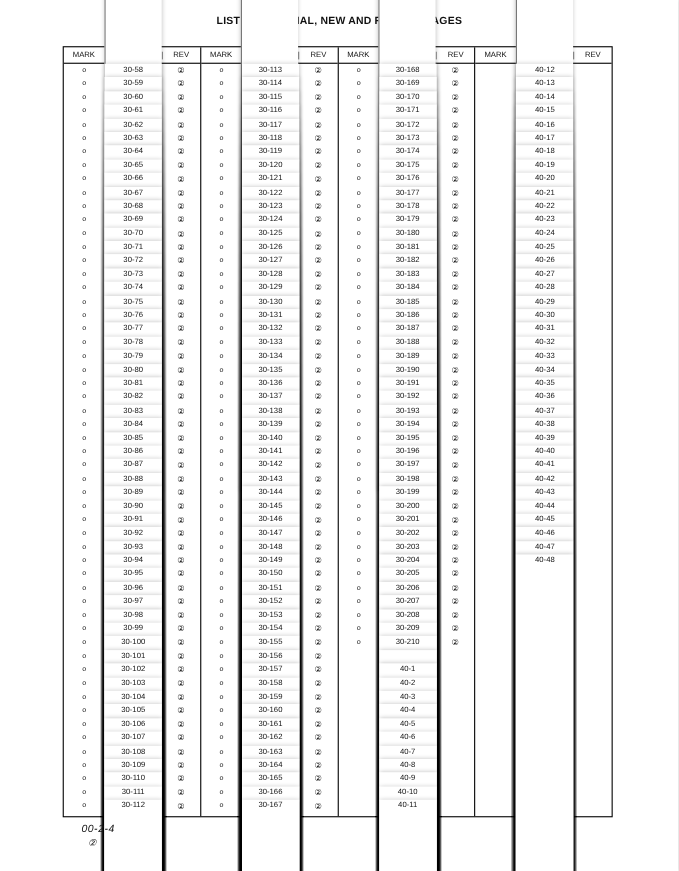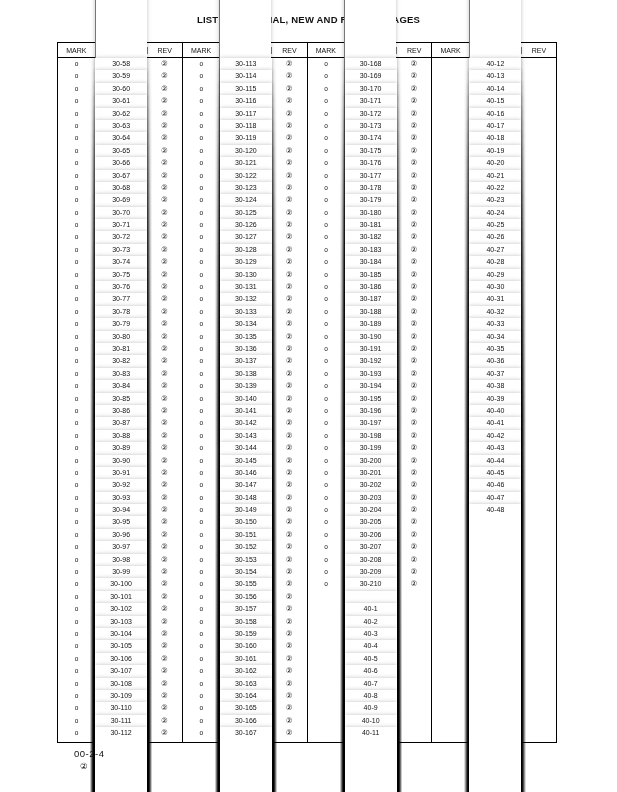--- a/index.html
+++ b/index.html
@@ -46,20 +46,21 @@
   }
   .c{display:block;text-align:center;white-space:nowrap;overflow:hidden;}
   .c.mark, .hc.mark{width:30%;}
   .c.page, .hc.page{width:42%;}
   .c.rev,  .hc.rev {width:28%;}
   .c.mark{font-size:6.5px;}
   .c.rev{font-size:7.5px;}
   .footer{
     position:absolute;left:74px;top:748px;
     font-size:9.5px;
+    font-style:italic;
   }
   .footer .fnum{letter-spacing:.5px;}
   .footer .frev{font-size:8.5px;margin-top:2px;margin-left:6px;}
 </style>
 </head>
 <body>
 
 <div class="page">
 
   <div class="title">LIST OF ORIGINAL, NEW AND REVISED PAGES</div>

